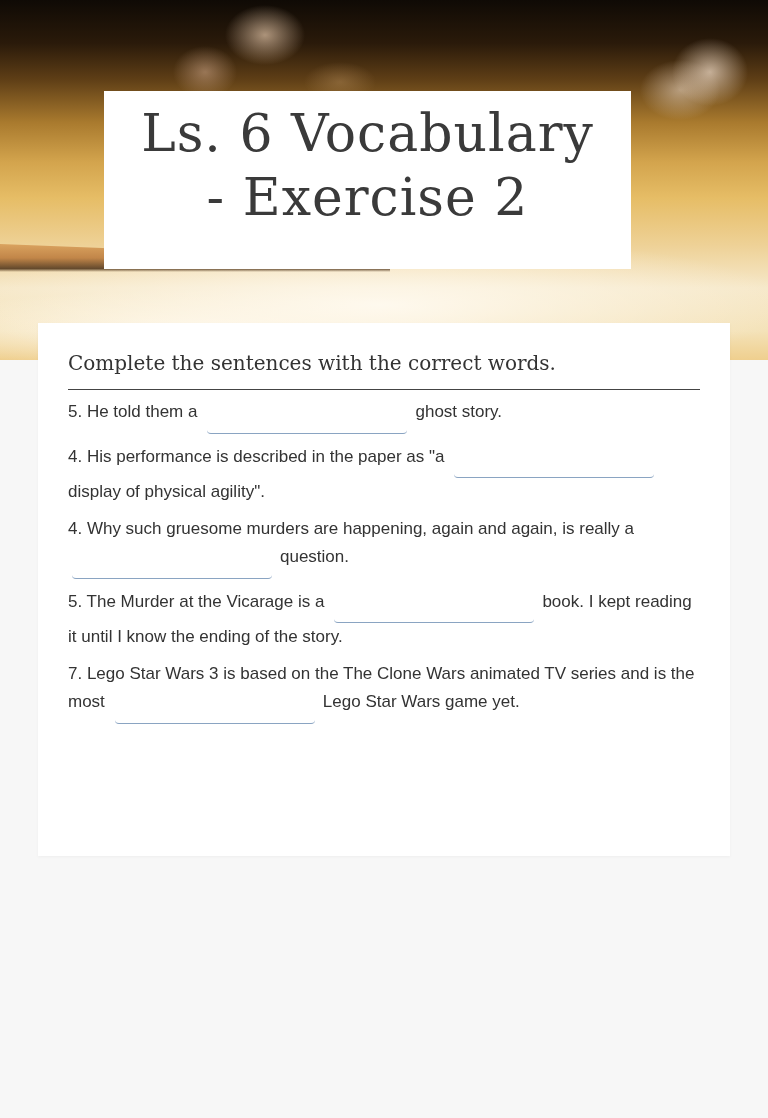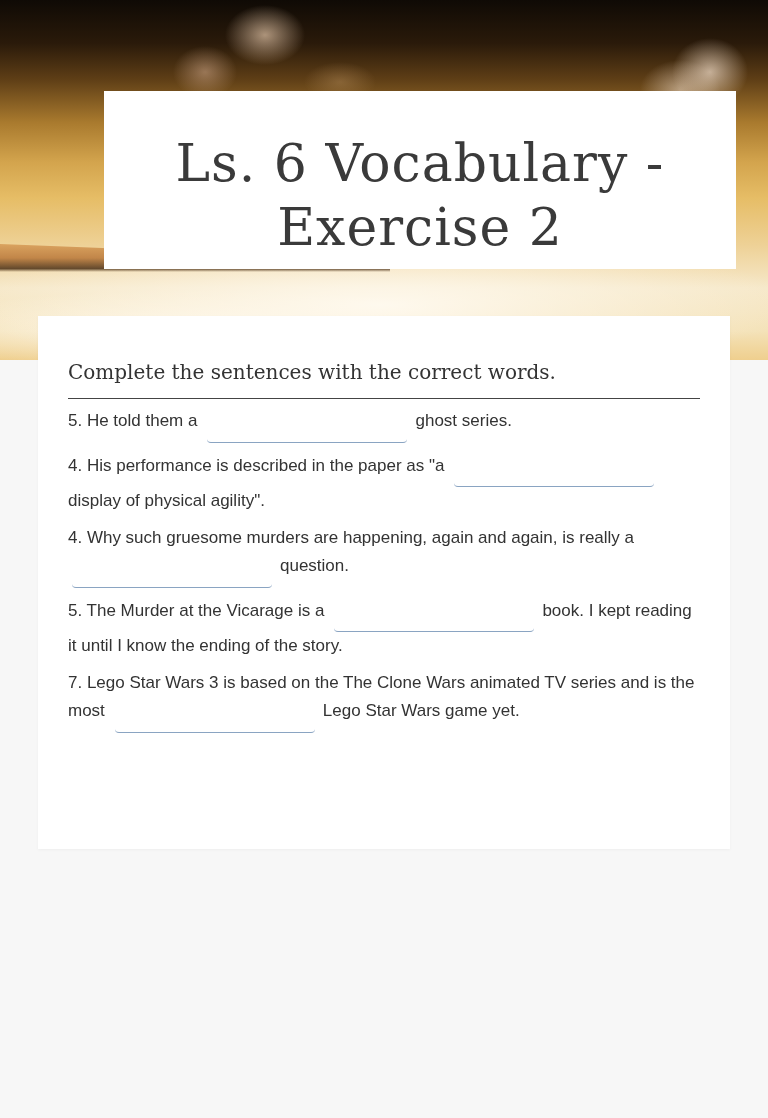--- a/index.html
+++ b/index.html
@@ -19,36 +19,36 @@
         linear-gradient(180deg, #0f0a05 0%, #2a1a0a 12%, #5e3e16 22%, #a97a2e 34%, #d3a44d 45%, #e6bd66 55%, #eed196 68%, #f6e8c9 80%, #f4e2b8 92%, #efcf8e 100%);
     }
     .pencil-edge {
       position: absolute; left: 0; top: 244px; width: 390px; height: 28px;
       background: linear-gradient(180deg, #d79b56 0%, #b97738 50%, #4b2f14 88%, rgba(75,47,20,0) 100%);
       clip-path: polygon(0 0, 100% 55%, 100% 100%, 0 100%);
       opacity: 0.85;
     }
 
     .title-card {
-      position: absolute; left: 104px; top: 91px; width: 632px; height: 178px;
+      position: absolute; left: 104px; top: 91px; width: 527px; height: 178px;
       background: #ffffff;
-      display: flex; align-items: flex-end; justify-content: center; text-align: center;
+      display: flex; align-items: flex-start; justify-content: center; text-align: center;
       padding: 10px 30px;
     }
     .title-card h1 {
       font-family: "DejaVu Serif", "Liberation Serif", serif;
       font-weight: 200; font-size: 52px; line-height: 64px; color: #3a3a3a;
       letter-spacing: 1px;
     }
 
     .card {
-      position: absolute; left: 38px; top: 316px; width: 692px; height: 533px;
+      position: absolute; left: 38px; top: 323px; width: 692px; height: 533px;
       background: #ffffff;
       box-shadow: 0 1px 3px rgba(0,0,0,0.04);
-      padding: 40px 30px 0 30px;
+      padding: 24px 30px 0 30px;
     }
     .instructions {
       font-family: "DejaVu Serif", "Liberation Serif", serif;
       font-size: 20px; color: #333; line-height: 32px;
       padding-bottom: 10px;
       border-bottom: 1px solid #444;
     }
     .questions { margin-top: 8px; }
     .question {
       font-size: 17px; line-height: 28px; color: #333;
@@ -73,21 +73,21 @@
 
 <div class="title-card">
   <h1>Ls. 6 Vocabulary - Exercise 2</h1>
 </div>
 
 <div class="card">
   <div class="instructions">Complete the sentences with the correct words.</div>
 
   <div class="questions">
     <div class="question">
-      <span>5. He told them a</span><input class="blank" type="text" value="" style=""><span>ghost series.</span>
+      <span>5. He told them a</span><input class="blank" type="text" value="" style=""><span>ghost story.</span>
     </div>
     <div class="question">
       <span>4. His performance is described in the paper as "a</span><input class="blank" type="text" value="" style=""><span>display of physical agility".</span>
     </div>
     <div class="question">
       <span>4. Why such gruesome murders are happening, again and again, is really a</span><input class="blank first-in-line" type="text" value="" style=""><span>question.</span>
     </div>
     <div class="question">
       <span>5. The Murder at the Vicarage is a</span><input class="blank" type="text" value="" style=""><span>book. I kept reading it until I know the ending of the story.</span>
     </div>

